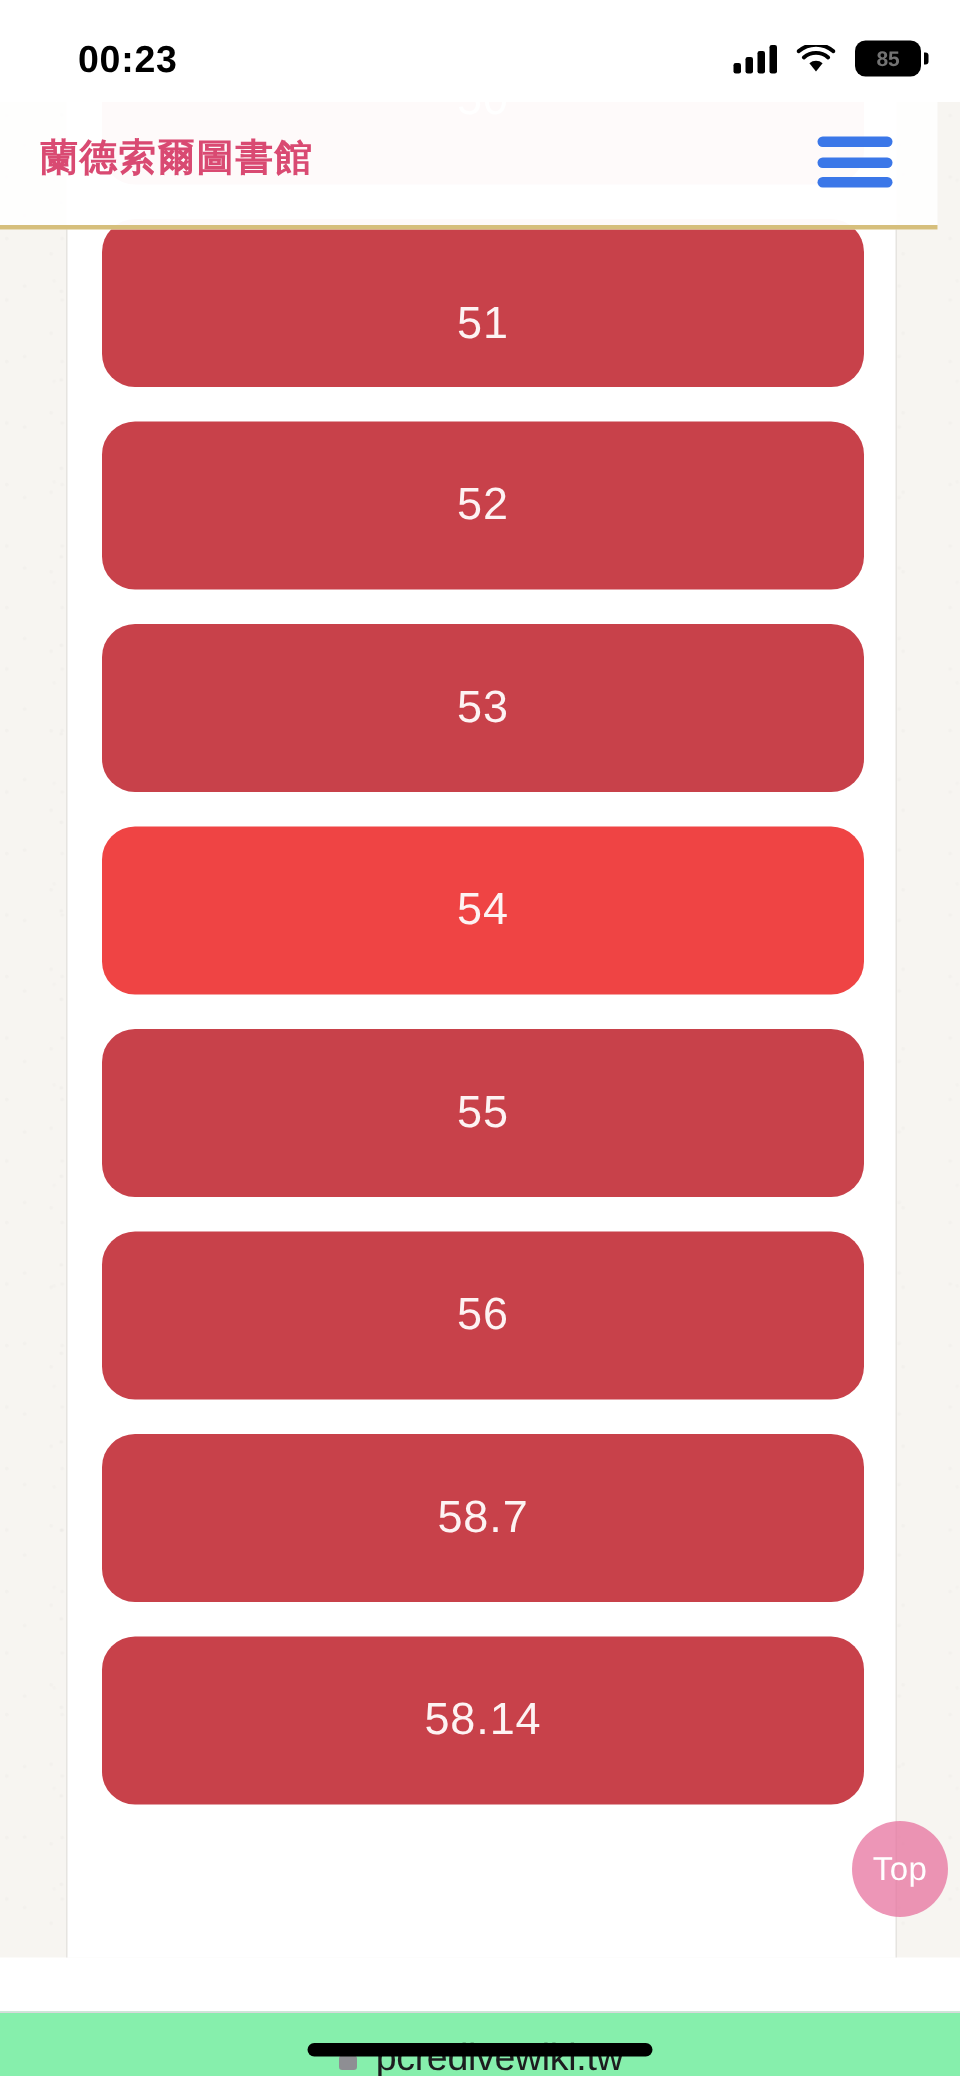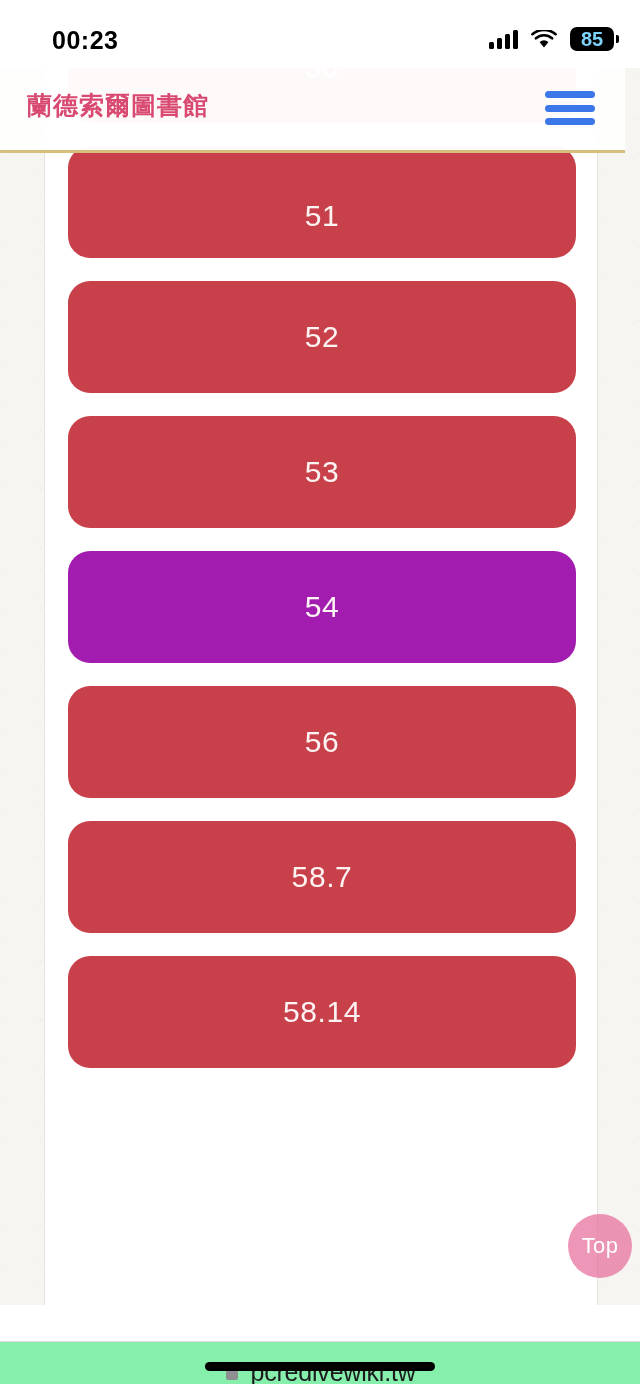--- a/index.html
+++ b/index.html
@@ -42,21 +42,21 @@
   .cell-bars i:nth-child(4){ height:19px; }
   .wifi-icon { width:26px; height:19px; position:relative; }
   .battery {
     position:relative;
     width:44px; height:24px;
     background:#000;
     border-radius:7px;
     display:flex; align-items:center; justify-content:center;
   }
   .battery .pct {
-    color:#7dd3fc; font-size:20px; font-weight:bold; letter-spacing:-0.2px;
+    color:#737373; font-size:14px; font-weight:bold; letter-spacing:-0.2px;
     line-height:24px;
   }
   .battery::after {
     content:""; position:absolute; right:-5px; top:8px;
     width:3px; height:8px; background:#000; border-radius:0 2px 2px 0;
   }
 
   
   #page-bg {
     position:absolute; left:0; top:68px;
@@ -194,22 +194,25 @@
         </div>
         <div class="bar-row" style="background: rgb(200, 65, 74);">
           <span class="bar-label" style="color: rgb(253, 243, 243); margin-top: 28px;">51</span>
         </div>
         <div class="bar-row" style="background: rgb(200, 65, 74);">
           <span class="bar-label" style="color: rgb(253, 243, 243);">52</span>
         </div>
         <div class="bar-row" style="background: rgb(200, 65, 74);">
           <span class="bar-label" style="color: rgb(253, 243, 243);">53</span>
         </div>
-        <div class="bar-row active" style="background: #a21caf;">
+        <div class="bar-row active" style="background: #ef4444;">
           <span class="bar-label" style="color: rgb(253, 243, 243);">54</span>
+        </div>
+        <div class="bar-row" style="background: rgb(200, 65, 74);">
+          <span class="bar-label" style="color: rgb(253, 243, 243);">55</span>
         </div>
         <div class="bar-row" style="background: rgb(200, 65, 74);">
           <span class="bar-label" style="color: rgb(253, 243, 243);">56</span>
         </div>
         <div class="bar-row" style="background: rgb(200, 65, 74);">
           <span class="bar-label" style="color: rgb(253, 243, 243);">58.7</span>
         </div>
         <div class="bar-row" style="background: rgb(200, 65, 74);">
           <span class="bar-label" style="color: rgb(253, 243, 243);">58.14</span>
         </div>

